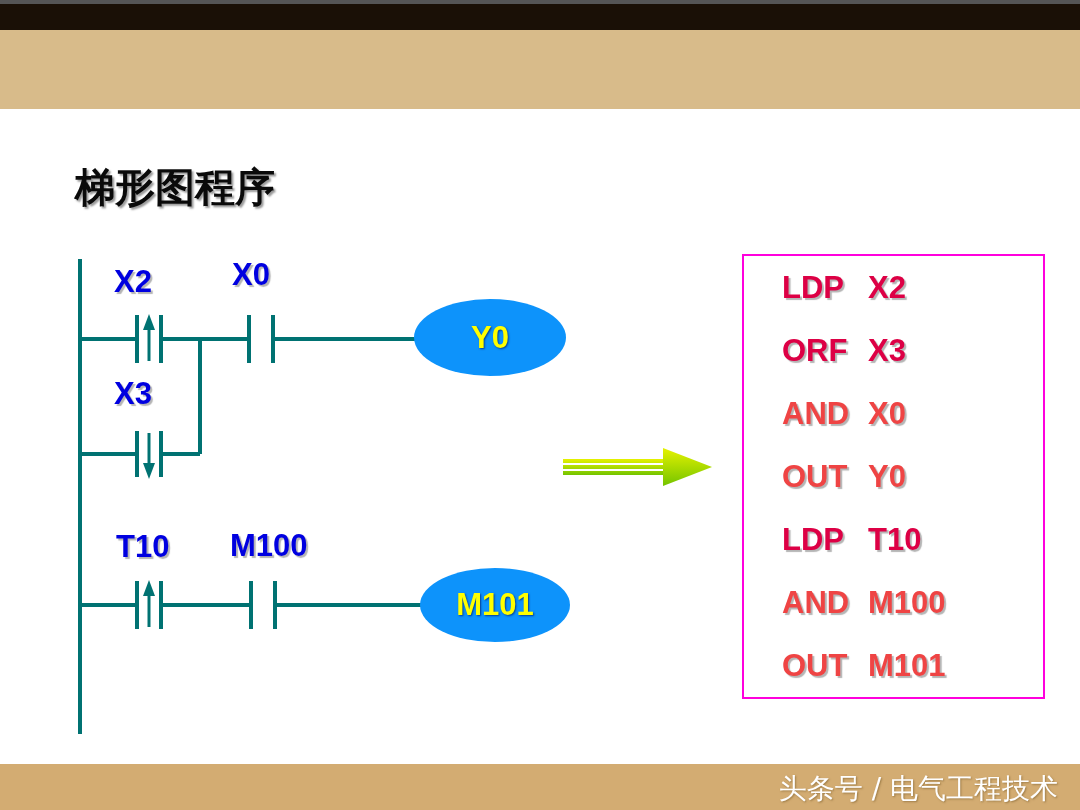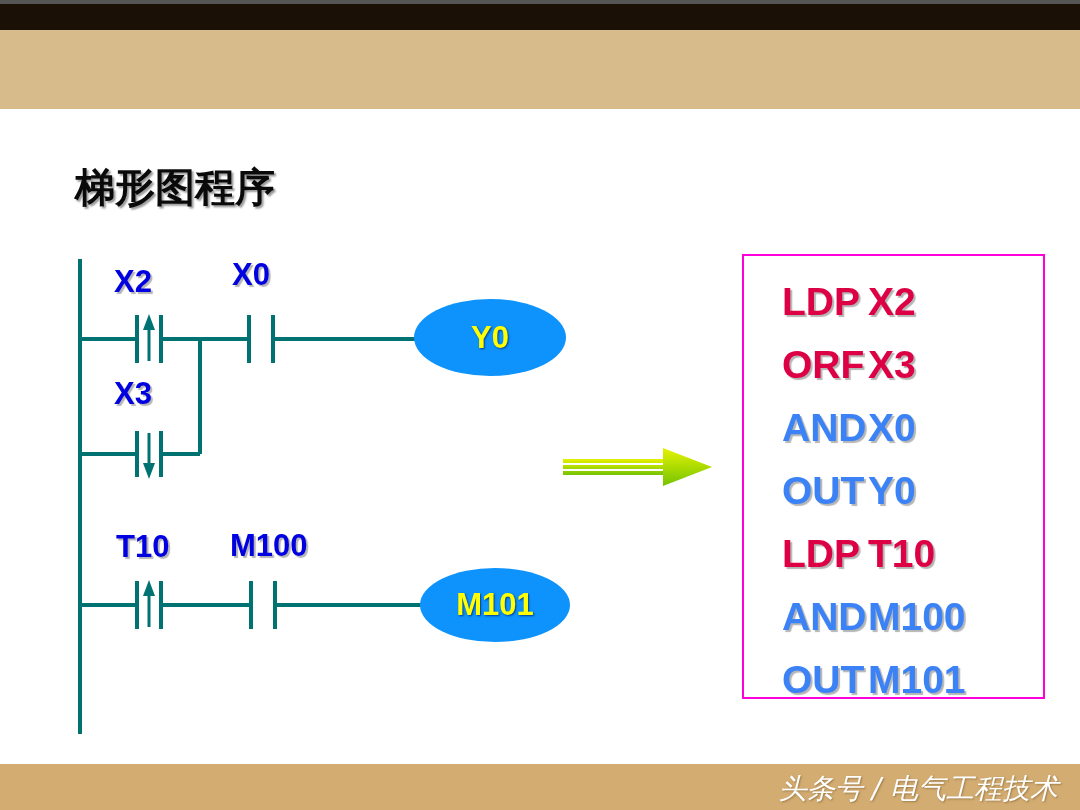--- a/index.html
+++ b/index.html
@@ -24,21 +24,20 @@
     position:absolute;left:0;top:760px;width:1080px;height:50px;
     background:#d3ac72;
     display:flex;align-items:center;justify-content:flex-end;
     padding-right:22px;
   }
   .footer-text{
     color:#ffffff;
     font-size:28px;
     font-family:"DejaVu Sans","Liberation Sans",sans-serif;
     text-shadow:1px 1px 2px rgba(120,90,40,.6);
-    font-style:italic;
   }
   .section-title{
     position:absolute;
     font-family:"DejaVu Serif","Liberation Serif",serif;
     font-weight:bold;
     font-size:40px;
     color:#0a0a0a;
     text-shadow:2px 2px 2px #9a9a9a;
     white-space:nowrap;
   }
@@ -76,29 +75,29 @@
 
   .instruction-box{
     position:absolute;
     left:742px;top:250px;width:303px;height:445px;
     background:#ffffff;
     border:2px solid #ff00dd;
     padding:14px 0 0 38px;
   }
   .ins-line{
     height:63px;
-    display:flex;align-items:center;
-    font-weight:bold;
-    font-size:39px;
+    display:flex;
+    font-weight:bold;
+    font-size:31px;
     white-space:nowrap;
     text-shadow:2px 2px 1px #b5b5b5;
   }
   .ins-line .opcode{display:inline-block;width:86px;}
   .ins-line.red{color:#dd0045;}
-  .ins-line.navy{color:#3b82f6;}
+  .ins-line.navy{color:#ef4444;}
 </style>
 </head>
 <body>
 
 <div class="slide">
 
   <div class="top-dark-bar"></div>
   <div class="top-tan-band"></div>
 
   <div class="section-title title-ladder">梯形图程序</div>

